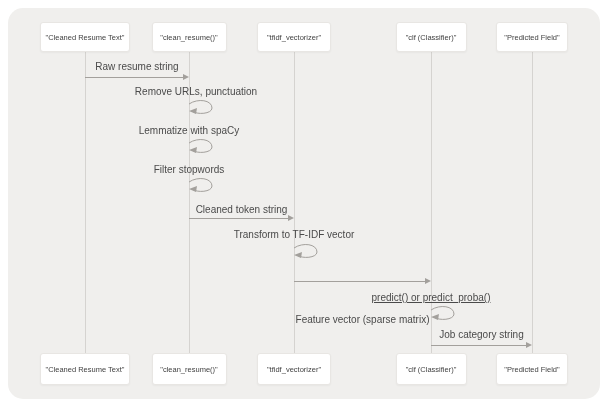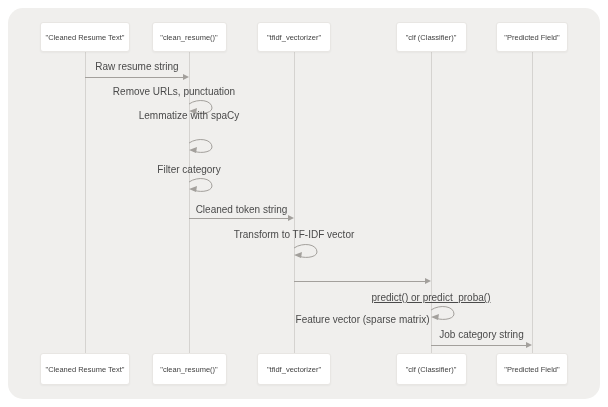--- a/index.html
+++ b/index.html
@@ -48,31 +48,31 @@
       <div class="pbox" style="left: 257px; top: 353px; width: 74px; height: 32px;">"tfidf_vectorizer"</div>
       <div class="lifeline" style="left: 430.5px; top: 52px; height: 301px;"></div>
       <div class="pbox" style="left: 395.5px; top: 22px; width: 71px; height: 30px;">"clf (Classifier)"</div>
       <div class="pbox" style="left: 395.5px; top: 353px; width: 71px; height: 32px;">"clf (Classifier)"</div>
       <div class="lifeline" style="left: 531.5px; top: 52px; height: 301px;"></div>
       <div class="pbox" style="left: 496px; top: 22px; width: 72px; height: 30px;">"Predicted Field"</div>
       <div class="pbox" style="left: 496px; top: 353px; width: 72px; height: 32px;">"Predicted Field"</div>
       <div class="msg-label" style="left: 137px; top: 62px;">Raw resume string</div>
       <div class="msg-line" style="left: 85px; top: 76.5px; width: 99px;"></div>
       <div class="msg-head" style="left: 183px; top: 73.5px;"></div>
-      <div class="msg-label" style="left: 174px; top: 87px;">Remove URLs, punctuation</div>
+      <div class="msg-label" style="left: 196px; top: 87px;">Remove URLs, punctuation</div>
       <div class="self-loop" style="left: 188px; top: 100px; width: 26px; height: 16px;"><svg width="26" height="16" viewBox="0 0 26 16">
           <path d="M1,4 C10,-2 24,0 24,8 C24,14 9,15 4,11" fill="none" stroke="#a3a09c" stroke-width="1"></path>
           <polygon points="1,11 9,8 8,14" fill="#a3a09c"></polygon>
         </svg></div>
-      <div class="msg-label" style="left: 189px; top: 111px;">Lemmatize with spaCy</div>
+      <div class="msg-label" style="left: 189px; top: 126px;">Lemmatize with spaCy</div>
       <div class="self-loop" style="left: 188px; top: 139px; width: 26px; height: 16px;"><svg width="26" height="16" viewBox="0 0 26 16">
           <path d="M1,4 C10,-2 24,0 24,8 C24,14 9,15 4,11" fill="none" stroke="#a3a09c" stroke-width="1"></path>
           <polygon points="1,11 9,8 8,14" fill="#a3a09c"></polygon>
         </svg></div>
-      <div class="msg-label" style="left: 189px; top: 165px;">Filter category</div>
+      <div class="msg-label" style="left: 189px; top: 165px;">Filter stopwords</div>
       <div class="self-loop" style="left: 188px; top: 178px; width: 26px; height: 16px;"><svg width="26" height="16" viewBox="0 0 26 16">
           <path d="M1,4 C10,-2 24,0 24,8 C24,14 9,15 4,11" fill="none" stroke="#a3a09c" stroke-width="1"></path>
           <polygon points="1,11 9,8 8,14" fill="#a3a09c"></polygon>
         </svg></div>
       <div class="msg-label" style="left: 241.5px; top: 205px; text-align: center;">Cleaned token string</div>
       <div class="msg-line" style="left: 189px; top: 217.5px; width: 100px;"></div>
       <div class="msg-head" style="left: 288px; top: 214.5px;"></div>
       <div class="msg-label" style="left: 294px; top: 230px;">Transform to TF-IDF vector</div>
       <div class="self-loop" style="left: 293px; top: 244px; width: 26px; height: 16px;"><svg width="26" height="16" viewBox="0 0 26 16">
           <path d="M1,4 C10,-2 24,0 24,8 C24,14 9,15 4,11" fill="none" stroke="#a3a09c" stroke-width="1"></path>

